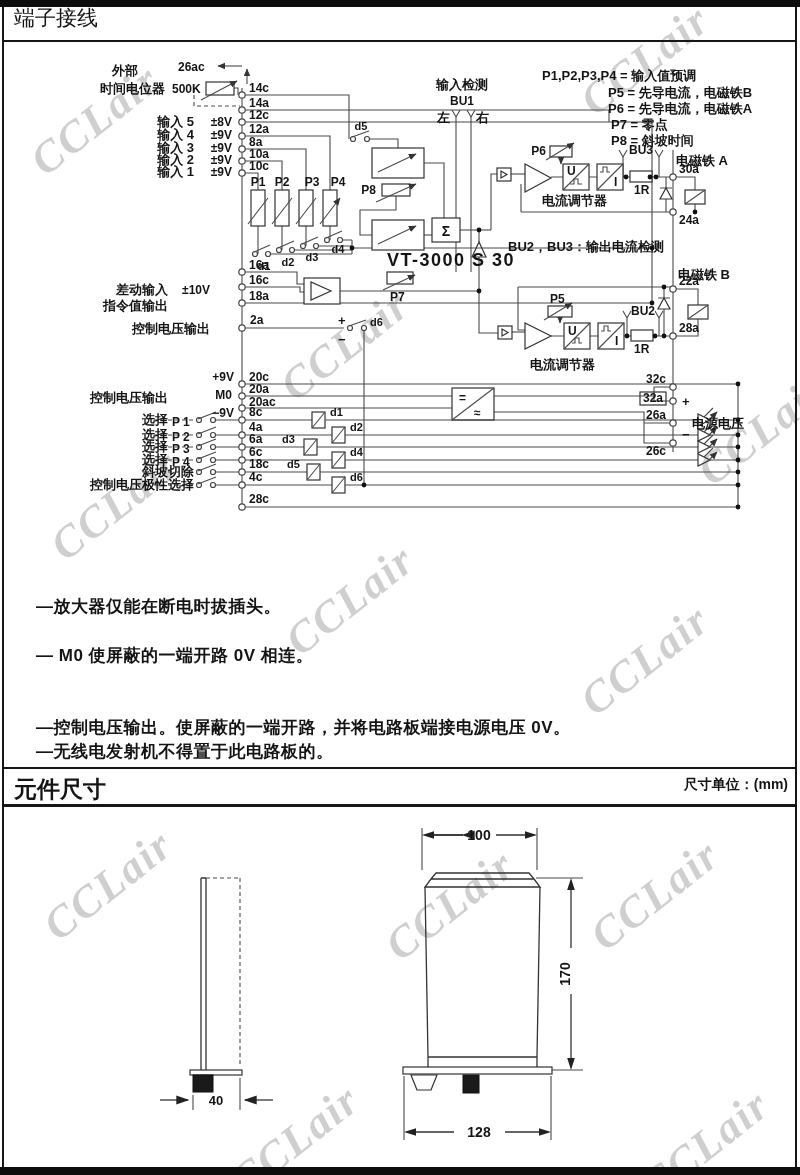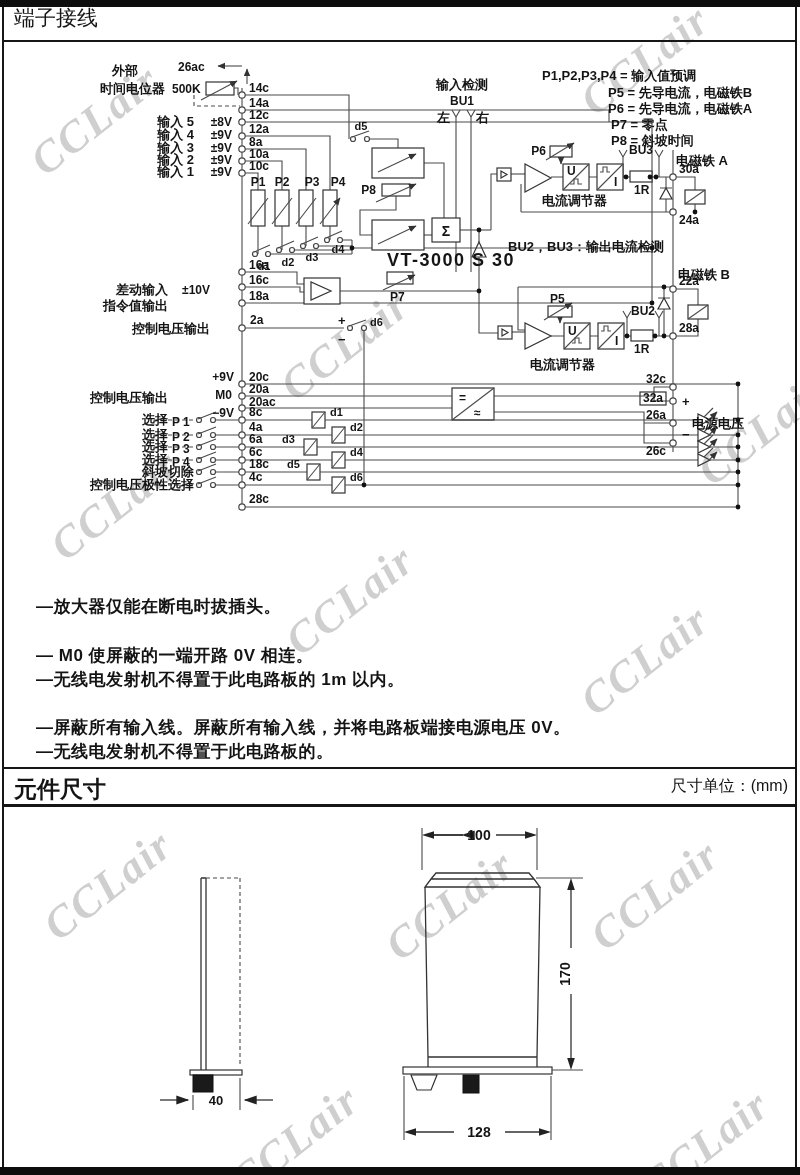--- a/index.html
+++ b/index.html
@@ -7,21 +7,21 @@
         font-family:"Liberation Sans","DejaVu Sans",sans-serif;color:#141414;}
   .abs{position:absolute;}
   .bar{background:#0d0d0d;}
   .hline{background:#161616;}
   .wm{position:absolute;color:#bcbcbc;opacity:.7;font-family:"Liberation Serif","DejaVu Serif",serif;
       font-weight:bold;font-style:italic;font-size:44px;letter-spacing:2px;
       transform:translate(-50%,-50%) rotate(-38deg);white-space:nowrap;z-index:0;}
   .content{position:absolute;left:0;top:0;width:800px;height:1175px;z-index:1;}
   .sec1-title{left:14px;top:4px;font-size:21px;font-weight:normal;}
   .sec2-title{left:14px;top:774px;font-size:23px;font-weight:bold;}
-  .unit-label{right:12px;top:776px;font-size:16px;font-weight:normal;}
+  .unit-label{right:12px;top:776px;font-size:14px;font-weight:bold;}
   .notes{left:36px;width:720px;font-size:17px;font-weight:bold;letter-spacing:.5px;margin-top:25px;}
   svg text{fill:#141414;font-family:"Liberation Sans","DejaVu Sans",sans-serif;font-weight:bold;}.f11{font-size:11px}.f12{font-size:12px}.f13{font-size:13px}
   .f14{font-size:14px}.f18{font-size:18px;letter-spacing:1.5px}
   .sw{stroke:#4a4a4a;stroke-width:1.1;fill:none;}
   .sw2{stroke:#333;stroke-width:1.3;fill:none;}
   .swd{stroke:#4a4a4a;stroke-width:1.1;fill:none;stroke-dasharray:4 3;}
   .blk{stroke:#333;stroke-width:1.2;fill:#fff;}
   .blko{stroke:#333;stroke-width:1.2;fill:none;}
   .term{fill:#fff;stroke:#444;stroke-width:1.2;}
   .dot{fill:#111;stroke:none;}
@@ -427,22 +427,21 @@
       <text class="f12" x="662" y="377" text-anchor="end">26a</text>
       <text class="f12" x="662" y="413" text-anchor="end">26c</text>
       <text class="f13" x="678" y="397">−</text>
       <text class="f13" x="688" y="386">电源电压</text>
       <text class="f12" x="455" y="360">=</text>
       <text class="f12" x="470" y="375">≈</text>
     </svg>
 
     <div class="abs notes" style="top:570px">—放大器仅能在断电时拔插头。</div>
     <div class="abs notes" style="top:619px">— M0 使屏蔽的一端开路 0V 相连。</div>
-    <div class="abs notes" style="top:643px">—无线电发射机不得置于此电路板的 1m 以内。</div>
-    <div class="abs notes" style="top:691px">—屏蔽所有输入线。屏蔽所有输入线，并将电路板端接电源电压 0V。</div>
+    <div class="abs notes" style="top:691px">—控制电压输出。使屏蔽的一端开路，并将电路板端接电源电压 0V。</div>
     <div class="abs notes" style="top:715px">—无线电发射机不得置于此电路板的。</div>
 
     <div class="abs hline" style="left:2px;top:767px;width:795px;height:2px"></div>
     <div class="abs sec2-title">元件尺寸</div>
     <div class="abs unit-label">尺寸单位：(mm)</div>
     <div class="abs hline" style="left:2px;top:804px;width:795px;height:3px"></div>
 
     <svg class="abs" style="left:4px;top:808px" width="792" height="356" viewBox="0 0 792 356">
       <defs>
         <marker id="ah2" markerWidth="11" markerHeight="9" refX="9" refY="3.5" orient="auto">

